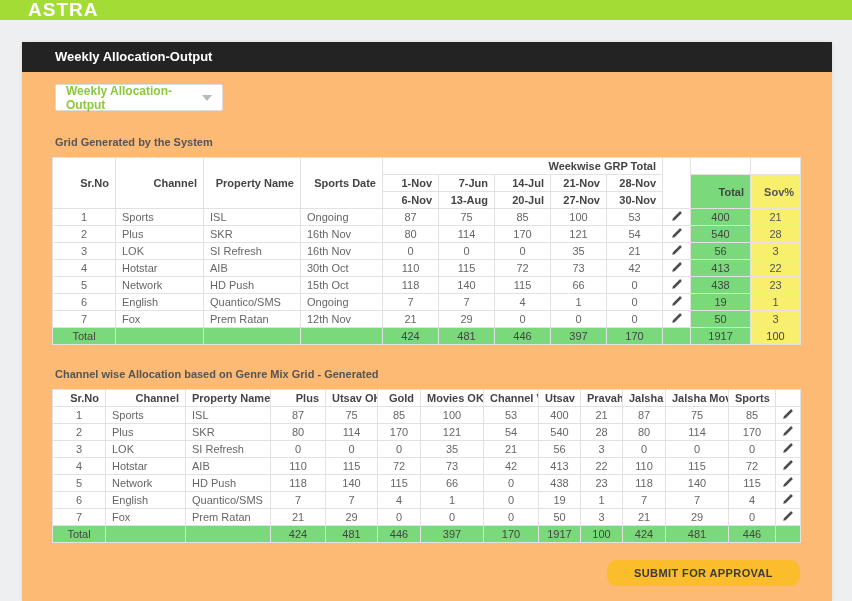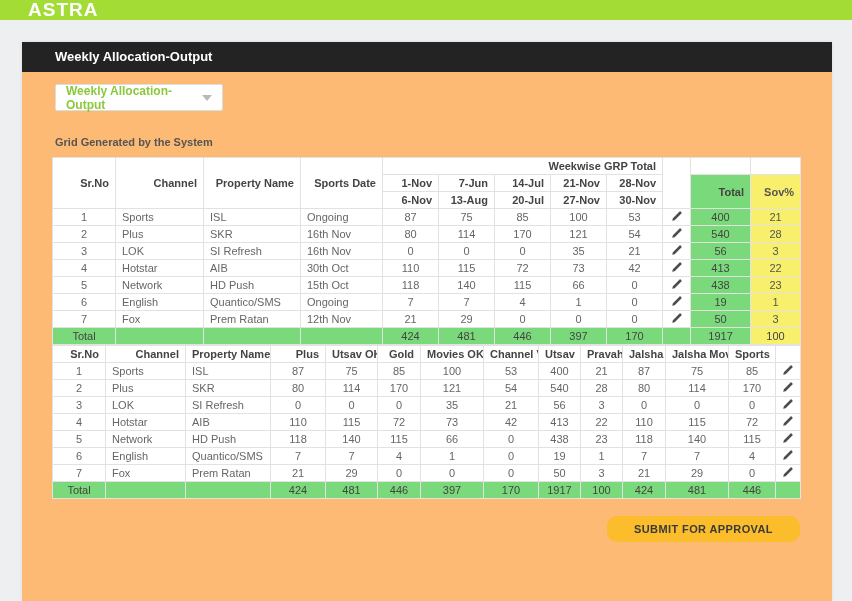--- a/index.html
+++ b/index.html
@@ -257,20 +257,21 @@
           <td>446</td>
           <td>397</td>
           <td>170</td>
           <td></td>
           <td class="green">1917</td>
           <td class="yellow">100</td>
         </tr>
       </tbody>
   </table>
 
+  <div class="section-title second">Channel wise Allocation based on Genre Mix Grid - Generated</div>
 
   <table>
     <colgroup>
       <col style="width:53px">
         <col style="width:80px">
         <col style="width:85px">
       <col style="width:55px">
         <col style="width:52px">
         <col style="width:43px">
         <col style="width:63px">

